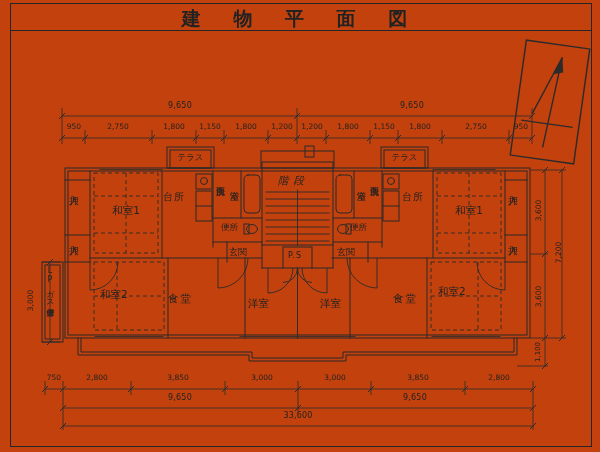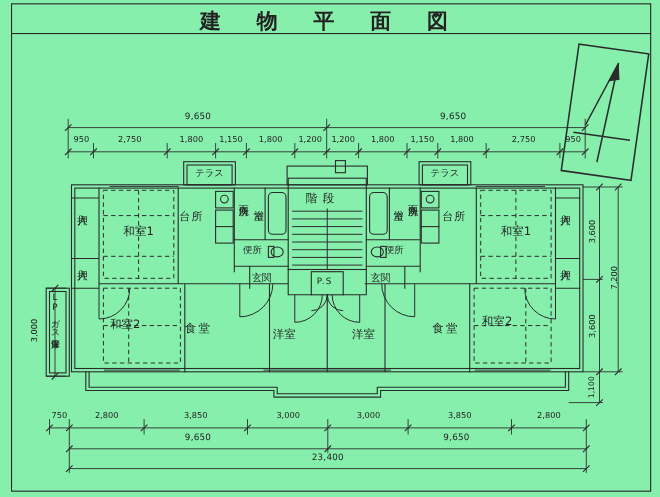--- a/index.html
+++ b/index.html
@@ -1,16 +1,16 @@
 <!DOCTYPE html>
 <html><head>
 <meta charset="utf-8">
 <style>
   html,body{margin:0;padding:0;}
-  .page{position:relative;width:600px;height:452px;background:#86efac;overflow:hidden;
+  .page{position:relative;width:600px;height:452px;background:#c2410c;overflow:hidden;
         font-family:"DejaVu Sans",sans-serif;color:#222;}
   .frame{position:absolute;left:10px;top:3px;right:8px;bottom:5px;border:1.5px solid #262626;}
   .title-rule{position:absolute;left:10px;right:8px;top:30px;border-top:1.6px solid #262626;}
   .lbl{position:absolute;white-space:nowrap;color:#222;}
   .ctr{text-align:center;}
   .dim{font-size:8px;letter-spacing:0.2px;}
   .dim2{font-size:7.5px;}
   .room{font-size:10px;letter-spacing:1px;text-align:right;}
   .v{writing-mode:vertical-rl;text-orientation:upright;line-height:1.05;}
   .rot{transform:rotate(-90deg);transform-origin:center;}
@@ -147,21 +147,21 @@
 
   <span class="lbl dim2 ctr" style="left:34px;top:373px;width:40px;">750</span>
   <span class="lbl dim2 ctr" style="left:77px;top:373px;width:40px;">2,800</span>
   <span class="lbl dim2 ctr" style="left:158px;top:373px;width:40px;">3,850</span>
   <span class="lbl dim2 ctr" style="left:242px;top:373px;width:40px;">3,000</span>
   <span class="lbl dim2 ctr" style="left:315px;top:373px;width:40px;">3,000</span>
   <span class="lbl dim2 ctr" style="left:398px;top:373px;width:40px;">3,850</span>
   <span class="lbl dim2 ctr" style="left:479px;top:373px;width:40px;">2,800</span>
   <span class="lbl dim ctr" style="left:160px;top:393px;width:40px;">9,650</span>
   <span class="lbl dim ctr" style="left:395px;top:393px;width:40px;">9,650</span>
-  <span class="lbl dim ctr" style="left:268px;top:411px;width:60px;">23,400</span>
+  <span class="lbl dim ctr" style="left:268px;top:411px;width:60px;">33,600</span>
 
   <span class="lbl dim2 rot" style="left:20px;top:296px;">3,000</span>
   <span class="lbl dim2 rot" style="left:528px;top:206px;">3,600</span>
   <span class="lbl dim2 rot" style="left:528px;top:292px;">3,600</span>
   <span class="lbl dim2 rot" style="left:548px;top:248px;">7,200</span>
   <span class="lbl dim2 rot" style="left:528px;top:348px;font-size:7px;">1,100</span>
 
   <span class="lbl ctr" style="left:167px;top:152px;width:47px;font-size:8.5px;">テラス</span>
   <span class="lbl ctr" style="left:381px;top:152px;width:47px;font-size:8.5px;">テラス</span>
   <span class="lbl v" style="left:69px;top:188px;font-size:9.5px;">押入</span>
@@ -173,21 +173,21 @@
   <span class="lbl room" style="left:163px;top:190px;">台所</span>
   <span class="lbl room" style="left:402px;top:190px;">台所</span>
   <span class="lbl v" style="left:215px;top:180px;font-size:9px;">洗面所</span>
   <span class="lbl v" style="left:369px;top:180px;font-size:9px;">洗面所</span>
   <span class="lbl v" style="left:229px;top:184px;font-size:9px;">浴室</span>
   <span class="lbl v" style="left:356px;top:184px;font-size:9px;">浴室</span>
   <span class="lbl" style="left:221px;top:222px;font-size:8.5px;">便所</span>
   <span class="lbl" style="left:350px;top:222px;font-size:8.5px;">便所</span>
   <span class="lbl" style="left:229px;top:246px;font-size:9px;">玄関</span>
   <span class="lbl" style="left:337px;top:246px;font-size:9px;">玄関</span>
-  <span class="lbl" style="left:278px;top:174px;font-size:10.5px;letter-spacing:5px;">階段</span>
+  <span class="lbl" style="left:278px;top:174px;font-size:10.5px;letter-spacing:5px;font-style:italic;">階段</span>
   <span class="lbl" style="left:288px;top:251px;font-size:8px;letter-spacing:1px;">P.S</span>
   <span class="lbl" style="left:168px;top:292px;font-size:10.5px;letter-spacing:2px;">食堂</span>
   <span class="lbl" style="left:393px;top:292px;font-size:10.5px;letter-spacing:2px;">食堂</span>
   <span class="lbl" style="left:248px;top:297px;font-size:10.5px;">洋室</span>
   <span class="lbl" style="left:320px;top:297px;font-size:10.5px;">洋室</span>
   <span class="lbl" style="left:100px;top:288px;font-size:10.5px;">和室2</span>
   <span class="lbl" style="left:438px;top:285px;font-size:10.5px;">和室2</span>
   <span class="lbl v" style="left:45px;top:266px;font-size:8px;">LPガス保管庫</span>
 </div>
 

